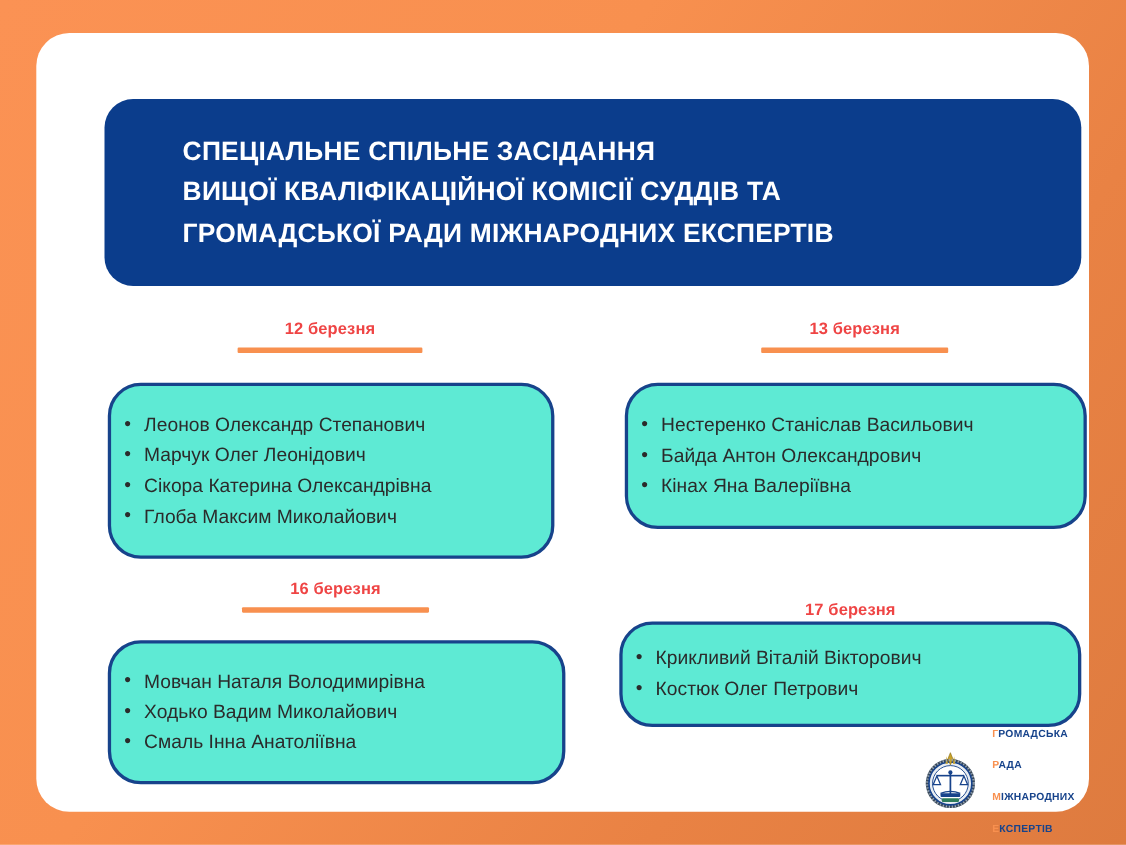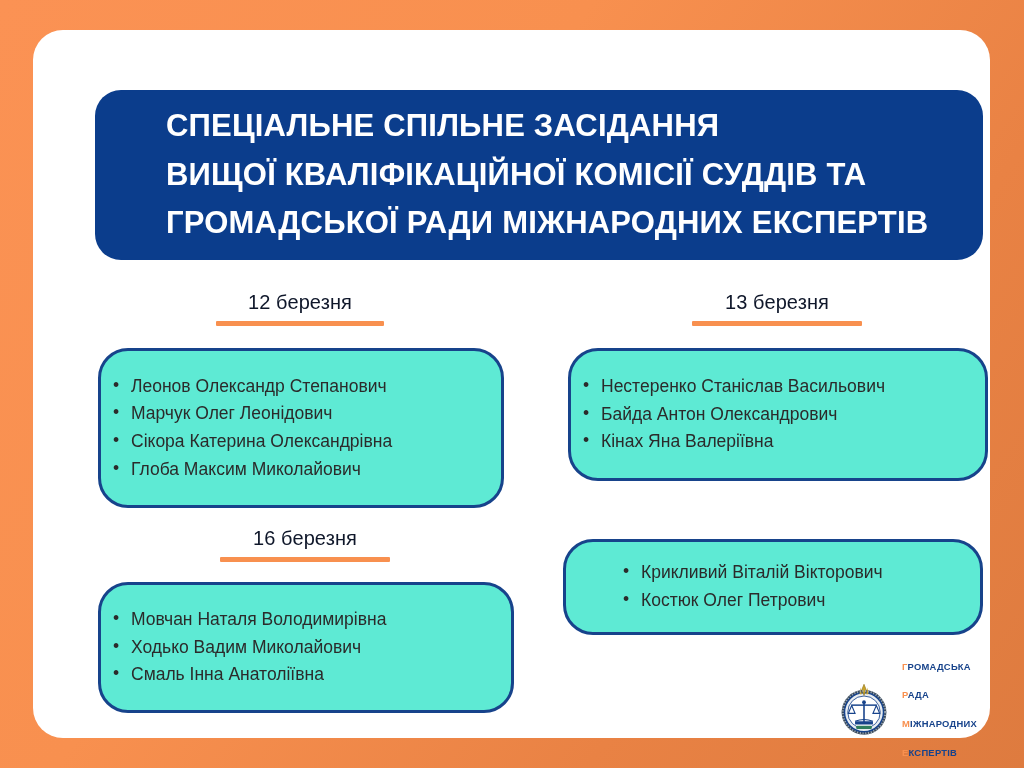--- a/index.html
+++ b/index.html
@@ -44,36 +44,36 @@
     background: #0B3D8C;
     border-radius: 26px;
     box-sizing: border-box;
     display: flex;
     flex-direction: column;
     justify-content: center;
     padding: 0 0 0 71px;
   }
   .title-line {
     color: #ffffff;
-    font-size: 31px;
+    font-size: 24px;
     font-weight: bold;
     letter-spacing: 0.2px;
     line-height: 1.56;
     white-space: nowrap;
   }
 
   
   .date-head {
     position: absolute;
     text-align: center;
   }
   .date-label {
-    font-size: 20px;
-    font-weight: normal;
-    color: #0f172a;
+    font-size: 15px;
+    font-weight: bold;
+    color: #ef4444;
     letter-spacing: 0.1px;
     line-height: 1;
     white-space: nowrap;
   }
   .date-rule {
     margin: 9px auto 0 auto;
     height: 5px;
     background: #F8904F;
     border-radius: 1px;
   }
@@ -118,21 +118,21 @@
   #head-1 { left: 534px; top: 262px; width: 420px; }
   #head-1 .date-rule { width: 170px; }
   #card-1 { left: 535px; top: 318px; width: 420px; height: 133px; }
 
   #head-2 { left: 64px;  top: 498px; width: 416px; }
   #head-2 .date-rule { width: 170px; }
   #card-2 { left: 65px;  top: 552px; width: 416px; height: 131px; }
 
   #head-3 { left: 530px; top: 474px; width: 420px; margin-top: 43px; }
   #head-3 .date-rule { width: 172px; }
-  #card-3 { left: 530px; top: 509px; width: 420px; height: 96px; padding-left: 45px; }
+  #card-3 { left: 530px; top: 535px; width: 420px; height: 96px; }
 
   
   .logo {
     position: absolute;
     left: 803px;
     top: 650px;
     width: 152px;
     height: 60px;
     display: flex;
     align-items: center;

